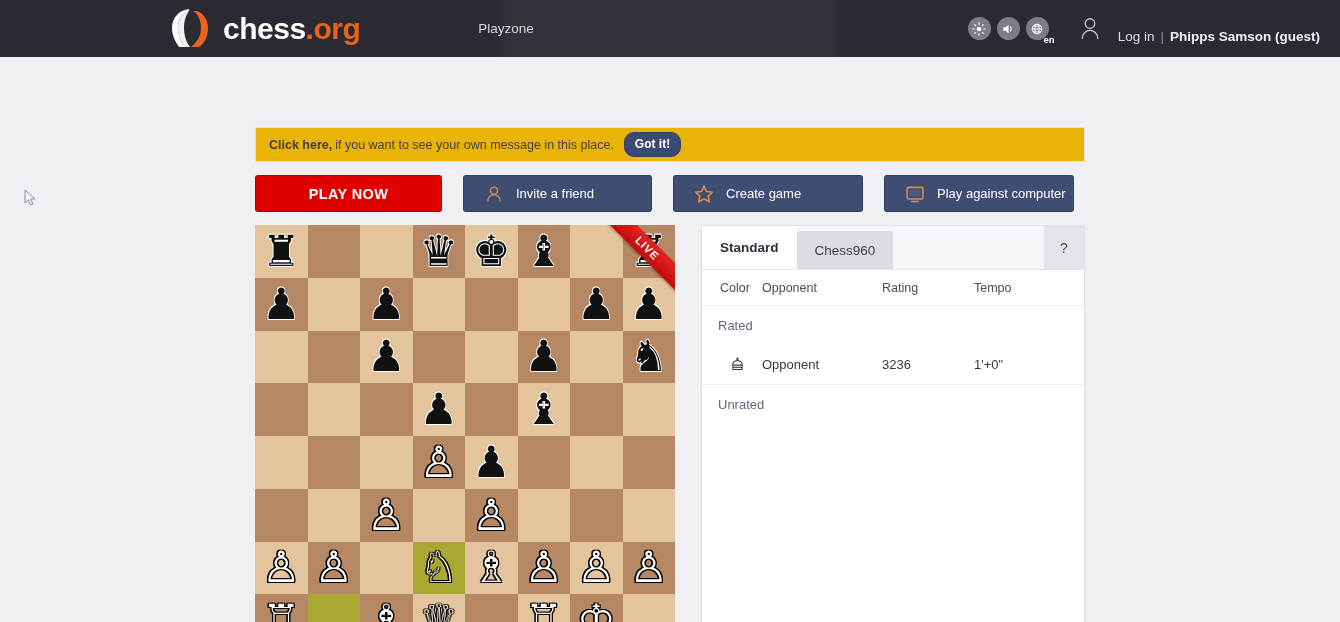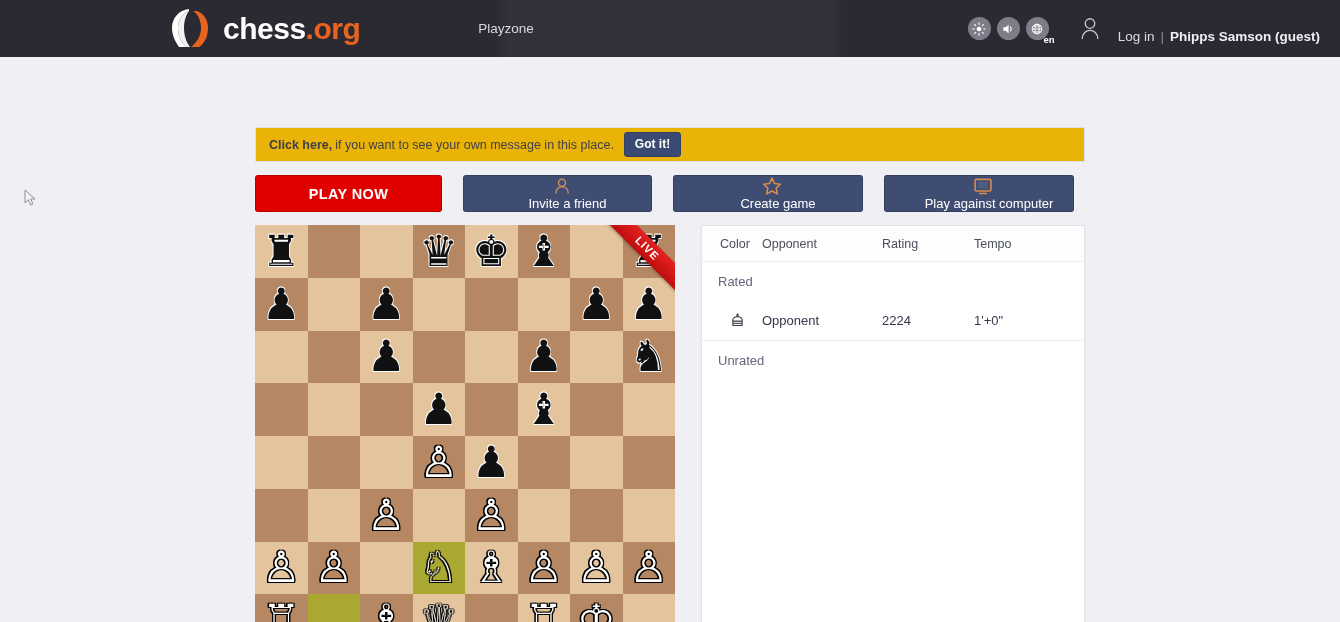--- a/index.html
+++ b/index.html
@@ -85,21 +85,21 @@
   }
   .notice b { font-weight: bold; }
   .notice .notice-rest { margin-left: 3px; }
   .gotit {
     margin-left: 10px;
     background: #3b4a72;
     color: #ffffff;
     font-size: 12px; font-weight: bold;
     padding: 4px 10px 5px;
     border: 1px solid #31405f;
-    border-radius: 3px;
+    border-radius: 10px;
   }
 
   
   .actions {
     position: absolute; left: 255px; top: 118px;
     display: flex; gap: 21px;
   }
   .act {
     height: 37px;
     border-radius: 3px;
@@ -111,21 +111,20 @@
     width: 187px;
     background: #e00000;
     font-weight: bold;
     font-size: 14.5px;
     letter-spacing: 0.4px;
   }
   .act-dark {
     background: #3f4d73;
     justify-content: flex-start;
     padding-left: 20px;
-    flex-direction: column;
   }
   .act-invite { width: 189px; }
   .act-create { width: 190px; }
   .act-computer { width: 190px; }
   .act-ico { width: 20px; height: 20px; margin-right: 12px; flex: none; }
   .act-ico svg { width: 20px; height: 20px; display: block; }
 
   
   .board-wrap {
     position: absolute; left: 255px; top: 168px;
@@ -480,20 +479,31 @@
         </div>
         <div class="sq dark">
           <span class="piece pw">♔</span>
         </div>
         <div class="sq light"></div>
       </div>
     <div class="live-ribbon">LIVE</div>
   </div>
 
   <div class="panel">
+    <div class="tabs">
+      <div class="tab tab-active">
+        <span>Standard</span>
+      </div>
+      <div class="tab tab-inactive">
+        <span>Chess960</span>
+      </div>
+      <div class="tab tab-help">
+        <span>?</span>
+      </div>
+    </div>
 
     <div class="cols">
       <div class="c-color">Color</div>
       <div class="c-opp">Opponent</div>
       <div class="c-rate">Rating</div>
       <div class="c-tempo">Tempo</div>
     </div>
 
     <div id="panel-body">
         <div class="group-label">Rated</div>
@@ -503,20 +513,20 @@
               <svg class="king-ico" viewBox="0 0 24 24" fill="#ffffff" stroke="#3a3a44" stroke-width="1.5" stroke-linejoin="round">
                 <line x1="12" y1="2" x2="12" y2="6.5"></line>
                 <line x1="9.8" y1="4.2" x2="14.2" y2="4.2"></line>
                 <path d="M12 6.5 C7 6.5 4.5 10 5.5 13 L18.5 13 C19.5 10 17 6.5 12 6.5 Z"></path>
                 <path d="M5.5 13 L5.5 19 L18.5 19 L18.5 13 Z"></path>
                 <line x1="5.5" y1="16" x2="18.5" y2="16"></line>
               </svg>
             </span>
           </div>
           <div class="c-opp">Opponent</div>
-          <div class="c-rate">2224</div>
+          <div class="c-rate">3236</div>
           <div class="c-tempo">1'+0"</div>
         </div>
         <div class="sect-divider"></div>
         <div class="group-label">Unrated</div>
       </div>
   </div>
 </div>
 
 </body></html>

